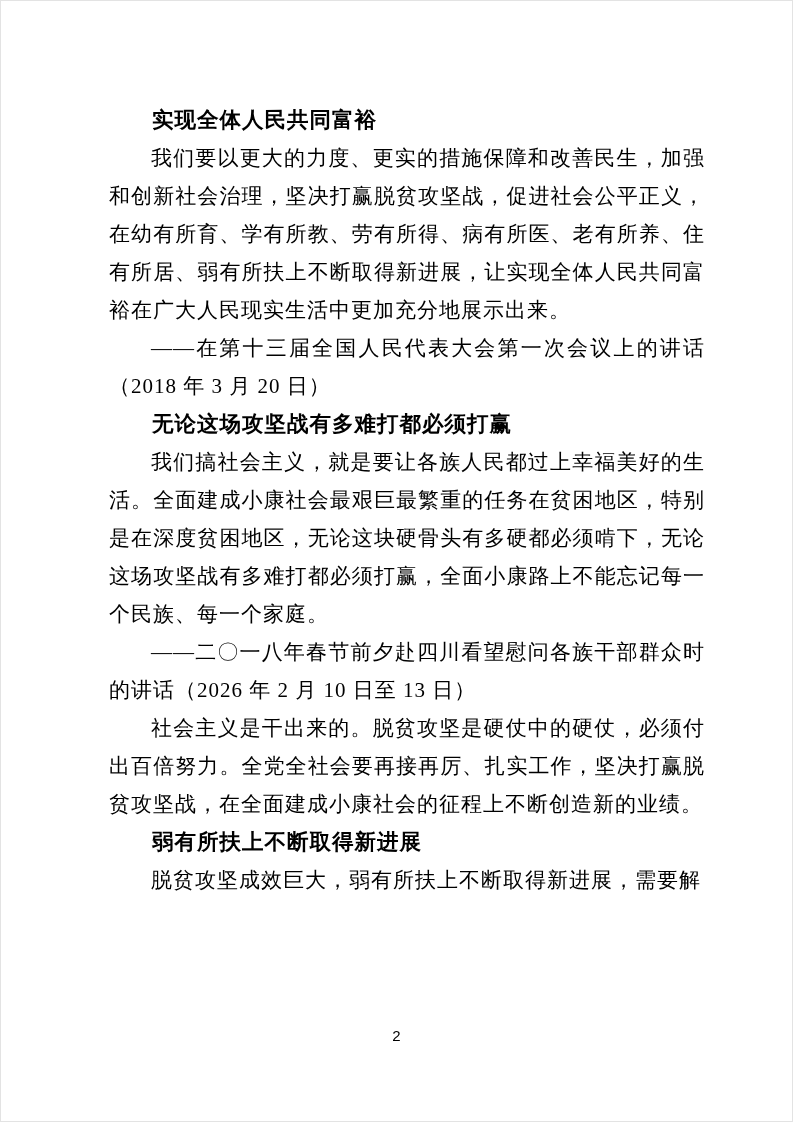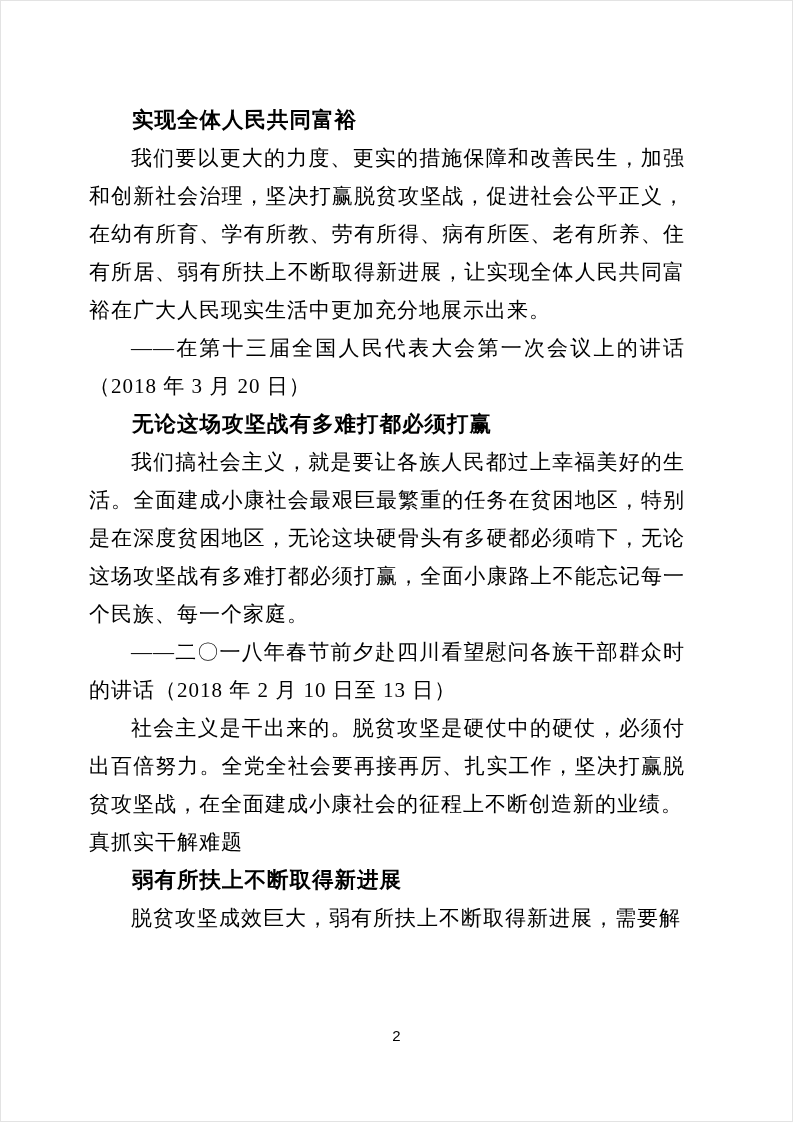--- a/index.html
+++ b/index.html
@@ -13,21 +13,21 @@
     height: 1122px;
     background: #ffffff;
     border: 1px solid #e3e3e3;
     box-sizing: border-box;
     color: #000000;
     font-family: "Liberation Serif", "DejaVu Serif", serif;
     overflow: hidden;
   }
   .content {
     position: absolute;
-    left: 88px;
+    left: 108px;
     top: 100px;
     width: 596px;
     font-size: 21px;
     line-height: 38px;
     letter-spacing: 1px;
     text-align: justify;
   }
   .content p, .content h3 {
     margin: 0;
     padding: 0;
@@ -63,20 +63,19 @@
 </head>
 <body>
 
 <div class="page">
   <div class="content">
     <h3 class="heading">实现全体人民共同富裕</h3>
     <p class="para">我们要以更大的力度、更实的措施保障和改善民生，加强和创新社会治理，坚决打赢脱贫攻坚战，促进社会公平正义，在幼有所育、学有所教、劳有所得、病有所医、老有所养、住有所居、弱有所扶上不断取得新进展，让实现全体人民共同富裕在广大人民现实生活中更加充分地展示出来。</p>
     <p class="source">——在第十三届全国人民代表大会第一次会议上的讲话（2018 年 3 月 20 日）</p>
     <h3 class="heading">无论这场攻坚战有多难打都必须打赢</h3>
     <p class="para">我们搞社会主义，就是要让各族人民都过上幸福美好的生活。全面建成小康社会最艰巨最繁重的任务在贫困地区，特别是在深度贫困地区，无论这块硬骨头有多硬都必须啃下，无论这场攻坚战有多难打都必须打赢，全面小康路上不能忘记每一个民族、每一个家庭。</p>
-    <p class="source">——二〇一八年春节前夕赴四川看望慰问各族干部群众时的讲话（2018 年 2 月 10 日至 13 日）</p>
+    <p class="source">——二〇一八年春节前夕赴四川看望慰问各族干部群众时的讲话（2026 年 2 月 10 日至 13 日）</p>
     <p class="para">社会主义是干出来的。脱贫攻坚是硬仗中的硬仗，必须付出百倍努力。全党全社会要再接再厉、扎实工作，坚决打赢脱贫攻坚战，在全面建成小康社会的征程上不断创造新的业绩。</p>
-    <p class="runhead">真抓实干解难题</p>
     <h3 class="heading">弱有所扶上不断取得新进展</h3>
     <p class="para">脱贫攻坚成效巨大，弱有所扶上不断取得新进展，需要解</p>
   </div>
   <div class="pagenum">2</div>
 </div>
 
 </body></html>

